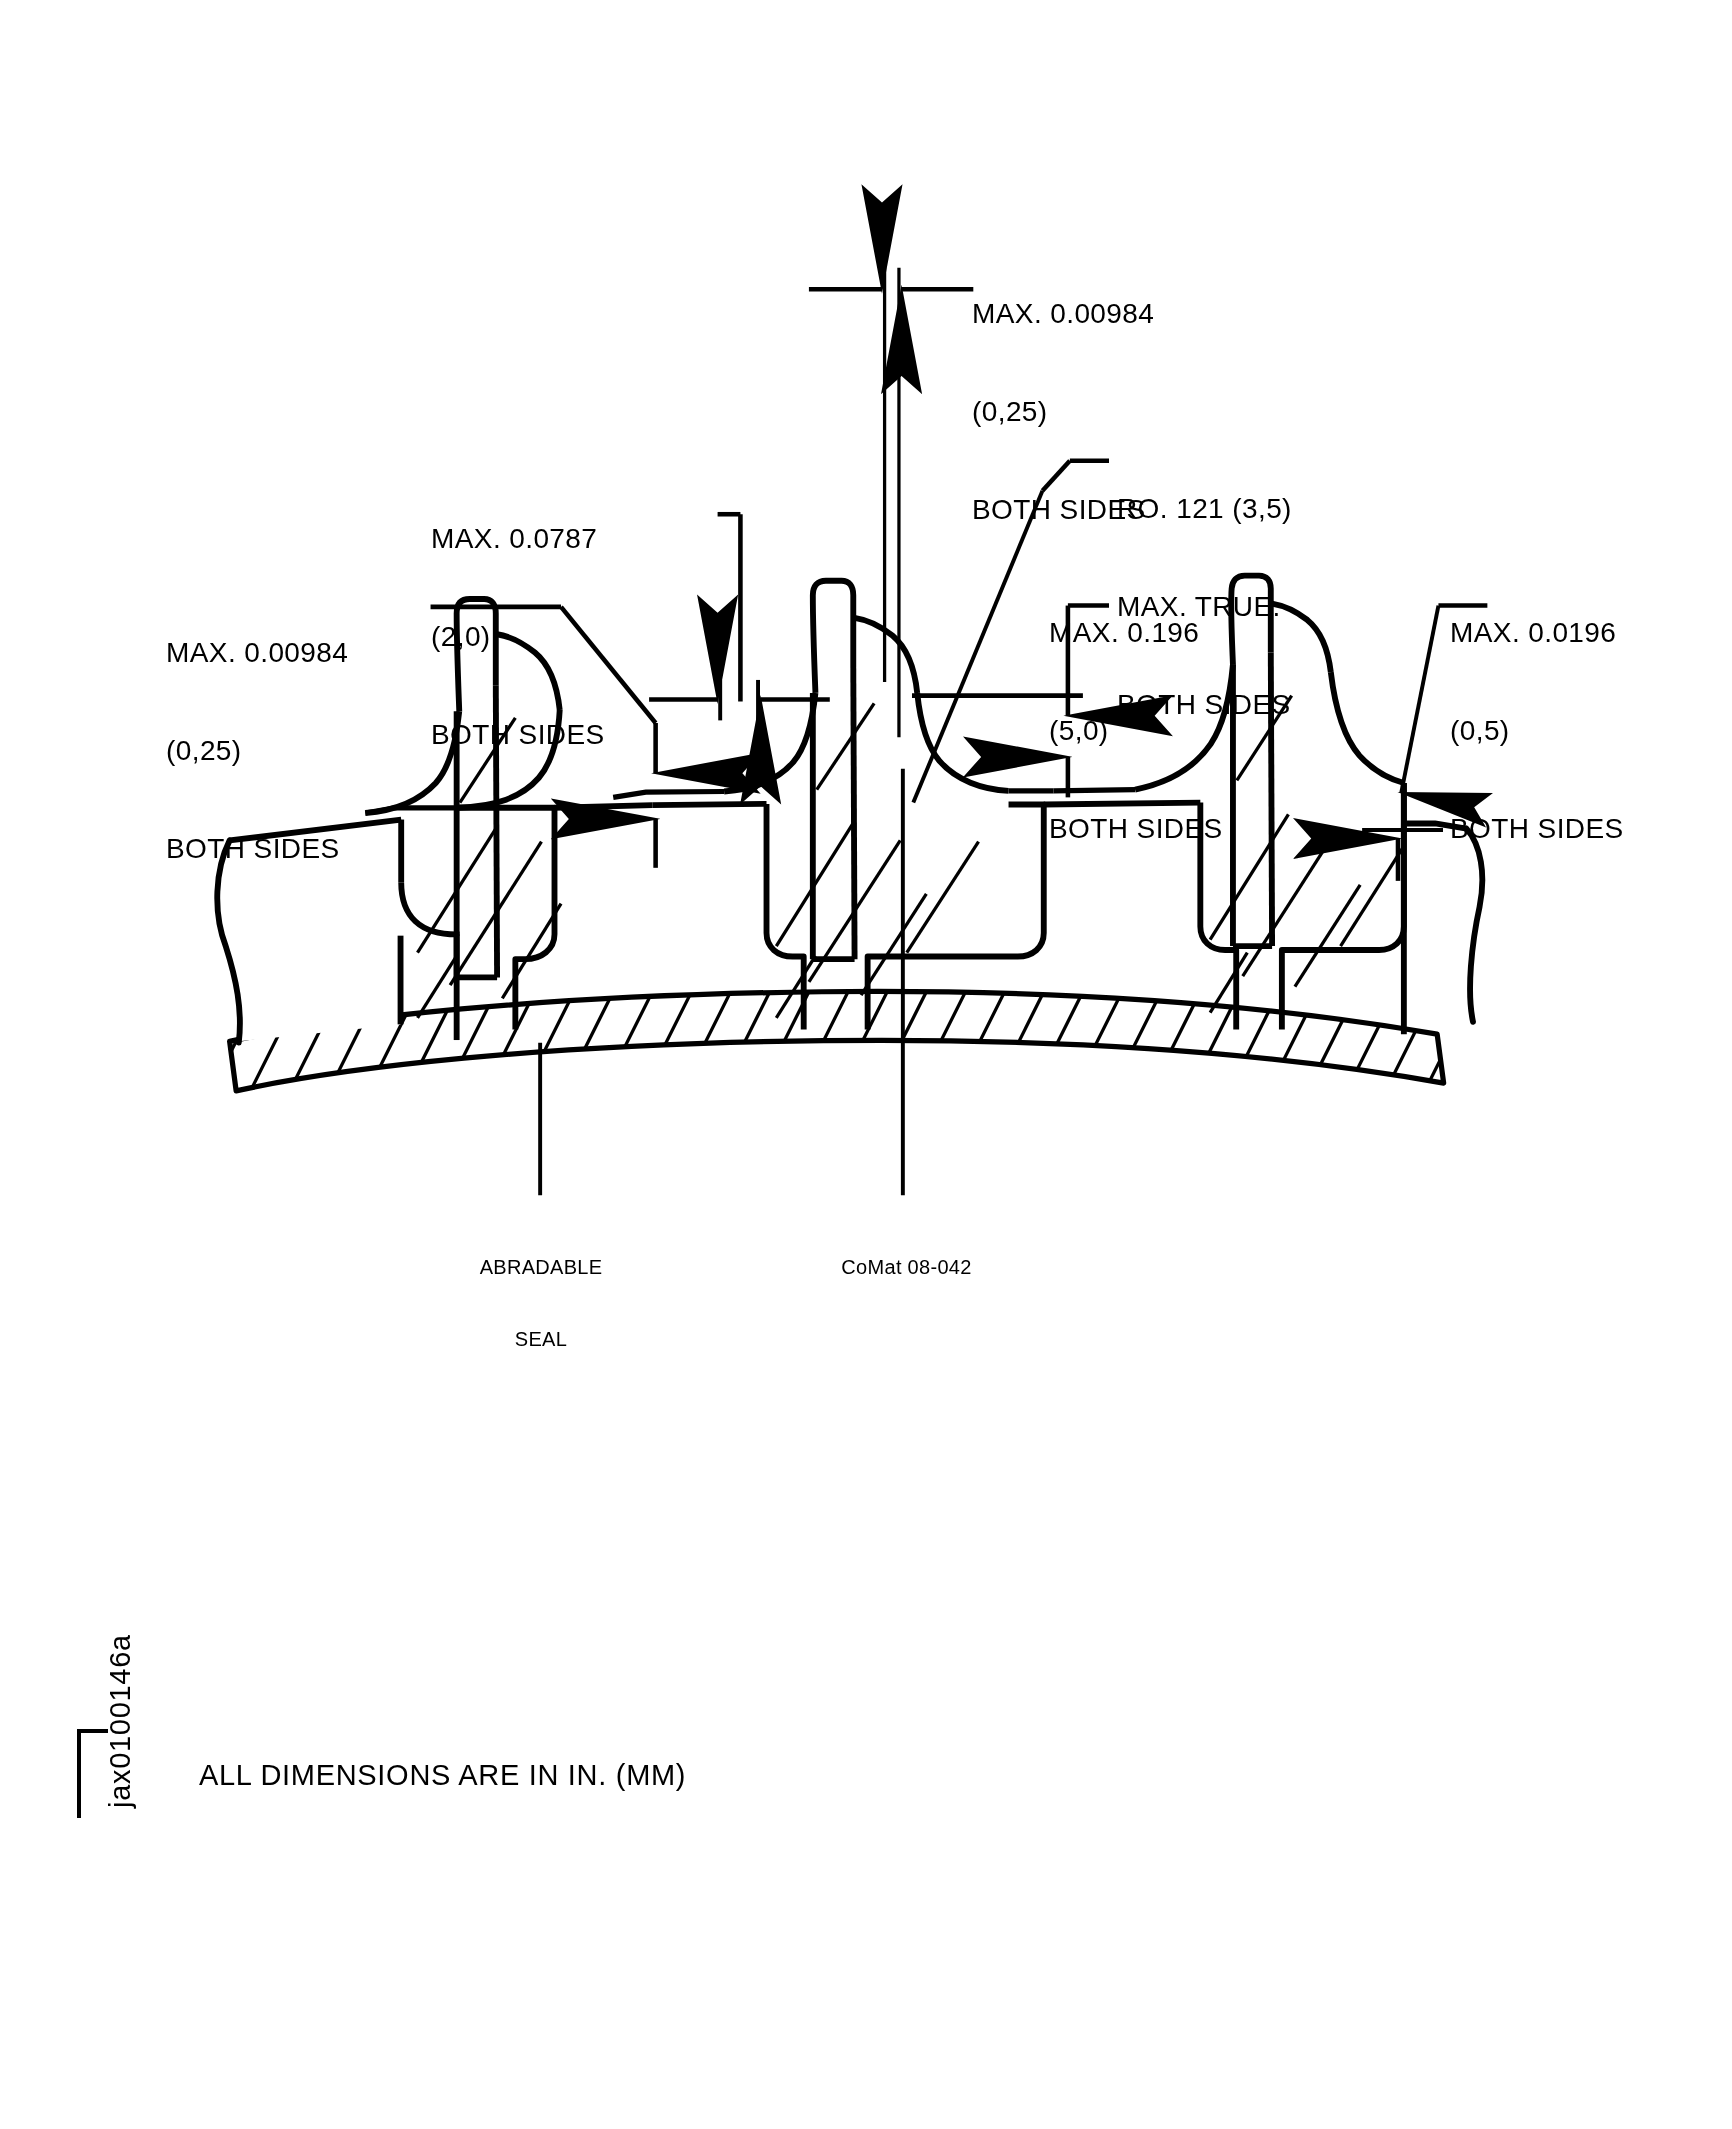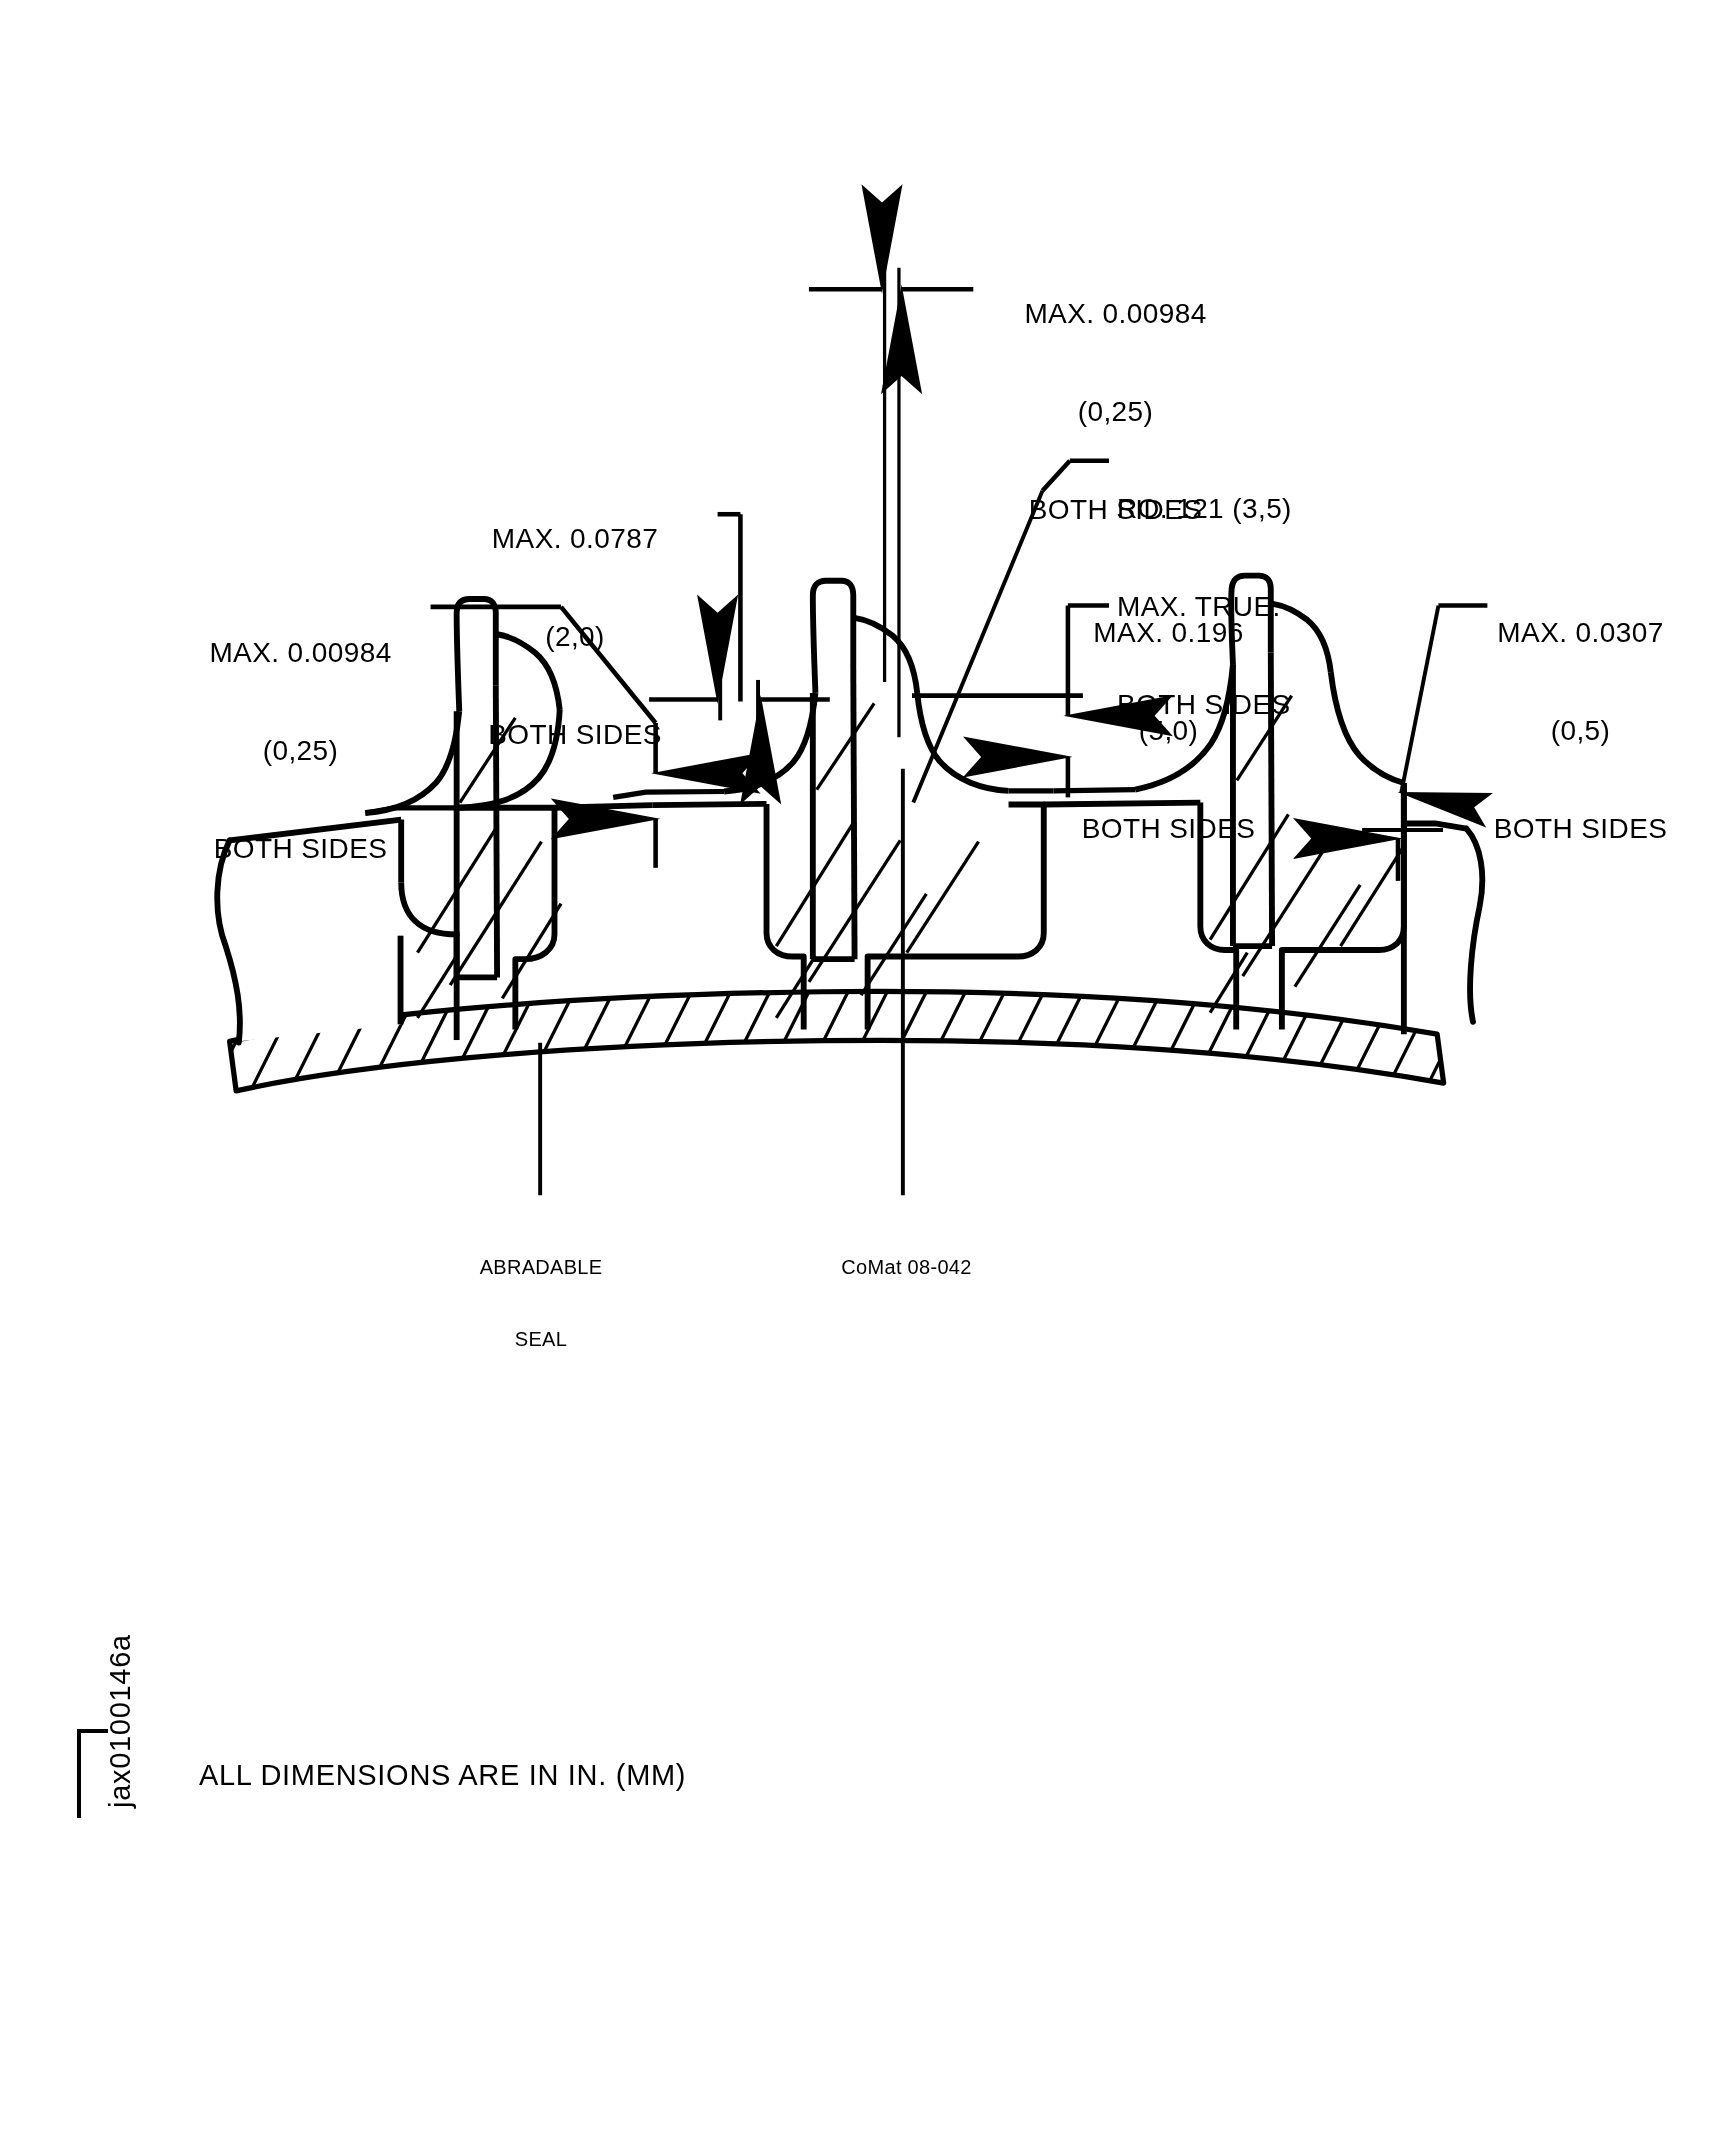--- a/index.html
+++ b/index.html
@@ -33,21 +33,21 @@
     font-family: "Liberation Sans", sans-serif;
     font-size: 28px;
     line-height: 1.17;
     letter-spacing: 0.4px;
     white-space: pre;
     color: #000;
   }
   .anno .l1 { display: block; }
   .anno .l2 { display: block; }
   .anno .l3 { display: block; }
-  .ra { text-align: center; }
+  .ra { text-align: left; }
   .la { text-align: left; }
 
   .section-title {
     position: absolute;
     font-family: "Liberation Sans", sans-serif;
     font-size: 34px;
     letter-spacing: 1px;
     text-align: center;
     white-space: pre;
   }
@@ -355,21 +355,21 @@
     <span class="l3">BOTH SIDES</span>
   </div>
 
   <div class="anno ra" style="left:1049px; top:551px; width:239px;">
     <span class="l1">MAX. 0.196</span>
     <span class="l2">(5,0)</span>
     <span class="l3">BOTH SIDES</span>
   </div>
 
   <div class="anno ra" style="left:1450px; top:551px; width:261px;">
-    <span class="l1">MAX. 0.0307</span>
+    <span class="l1">MAX. 0.0196</span>
     <span class="l2">(0,5)</span>
     <span class="l3">BOTH SIDES</span>
   </div>
 
   <div class="partlabel" style="left:365px; top:1207px; width:352px;">
     <span style="display:block;">ABRADABLE</span>
     <span style="display:block;">SEAL</span>
   </div>
 
   <div class="partlabel" style="left:724px; top:1207px; width:365px;">

